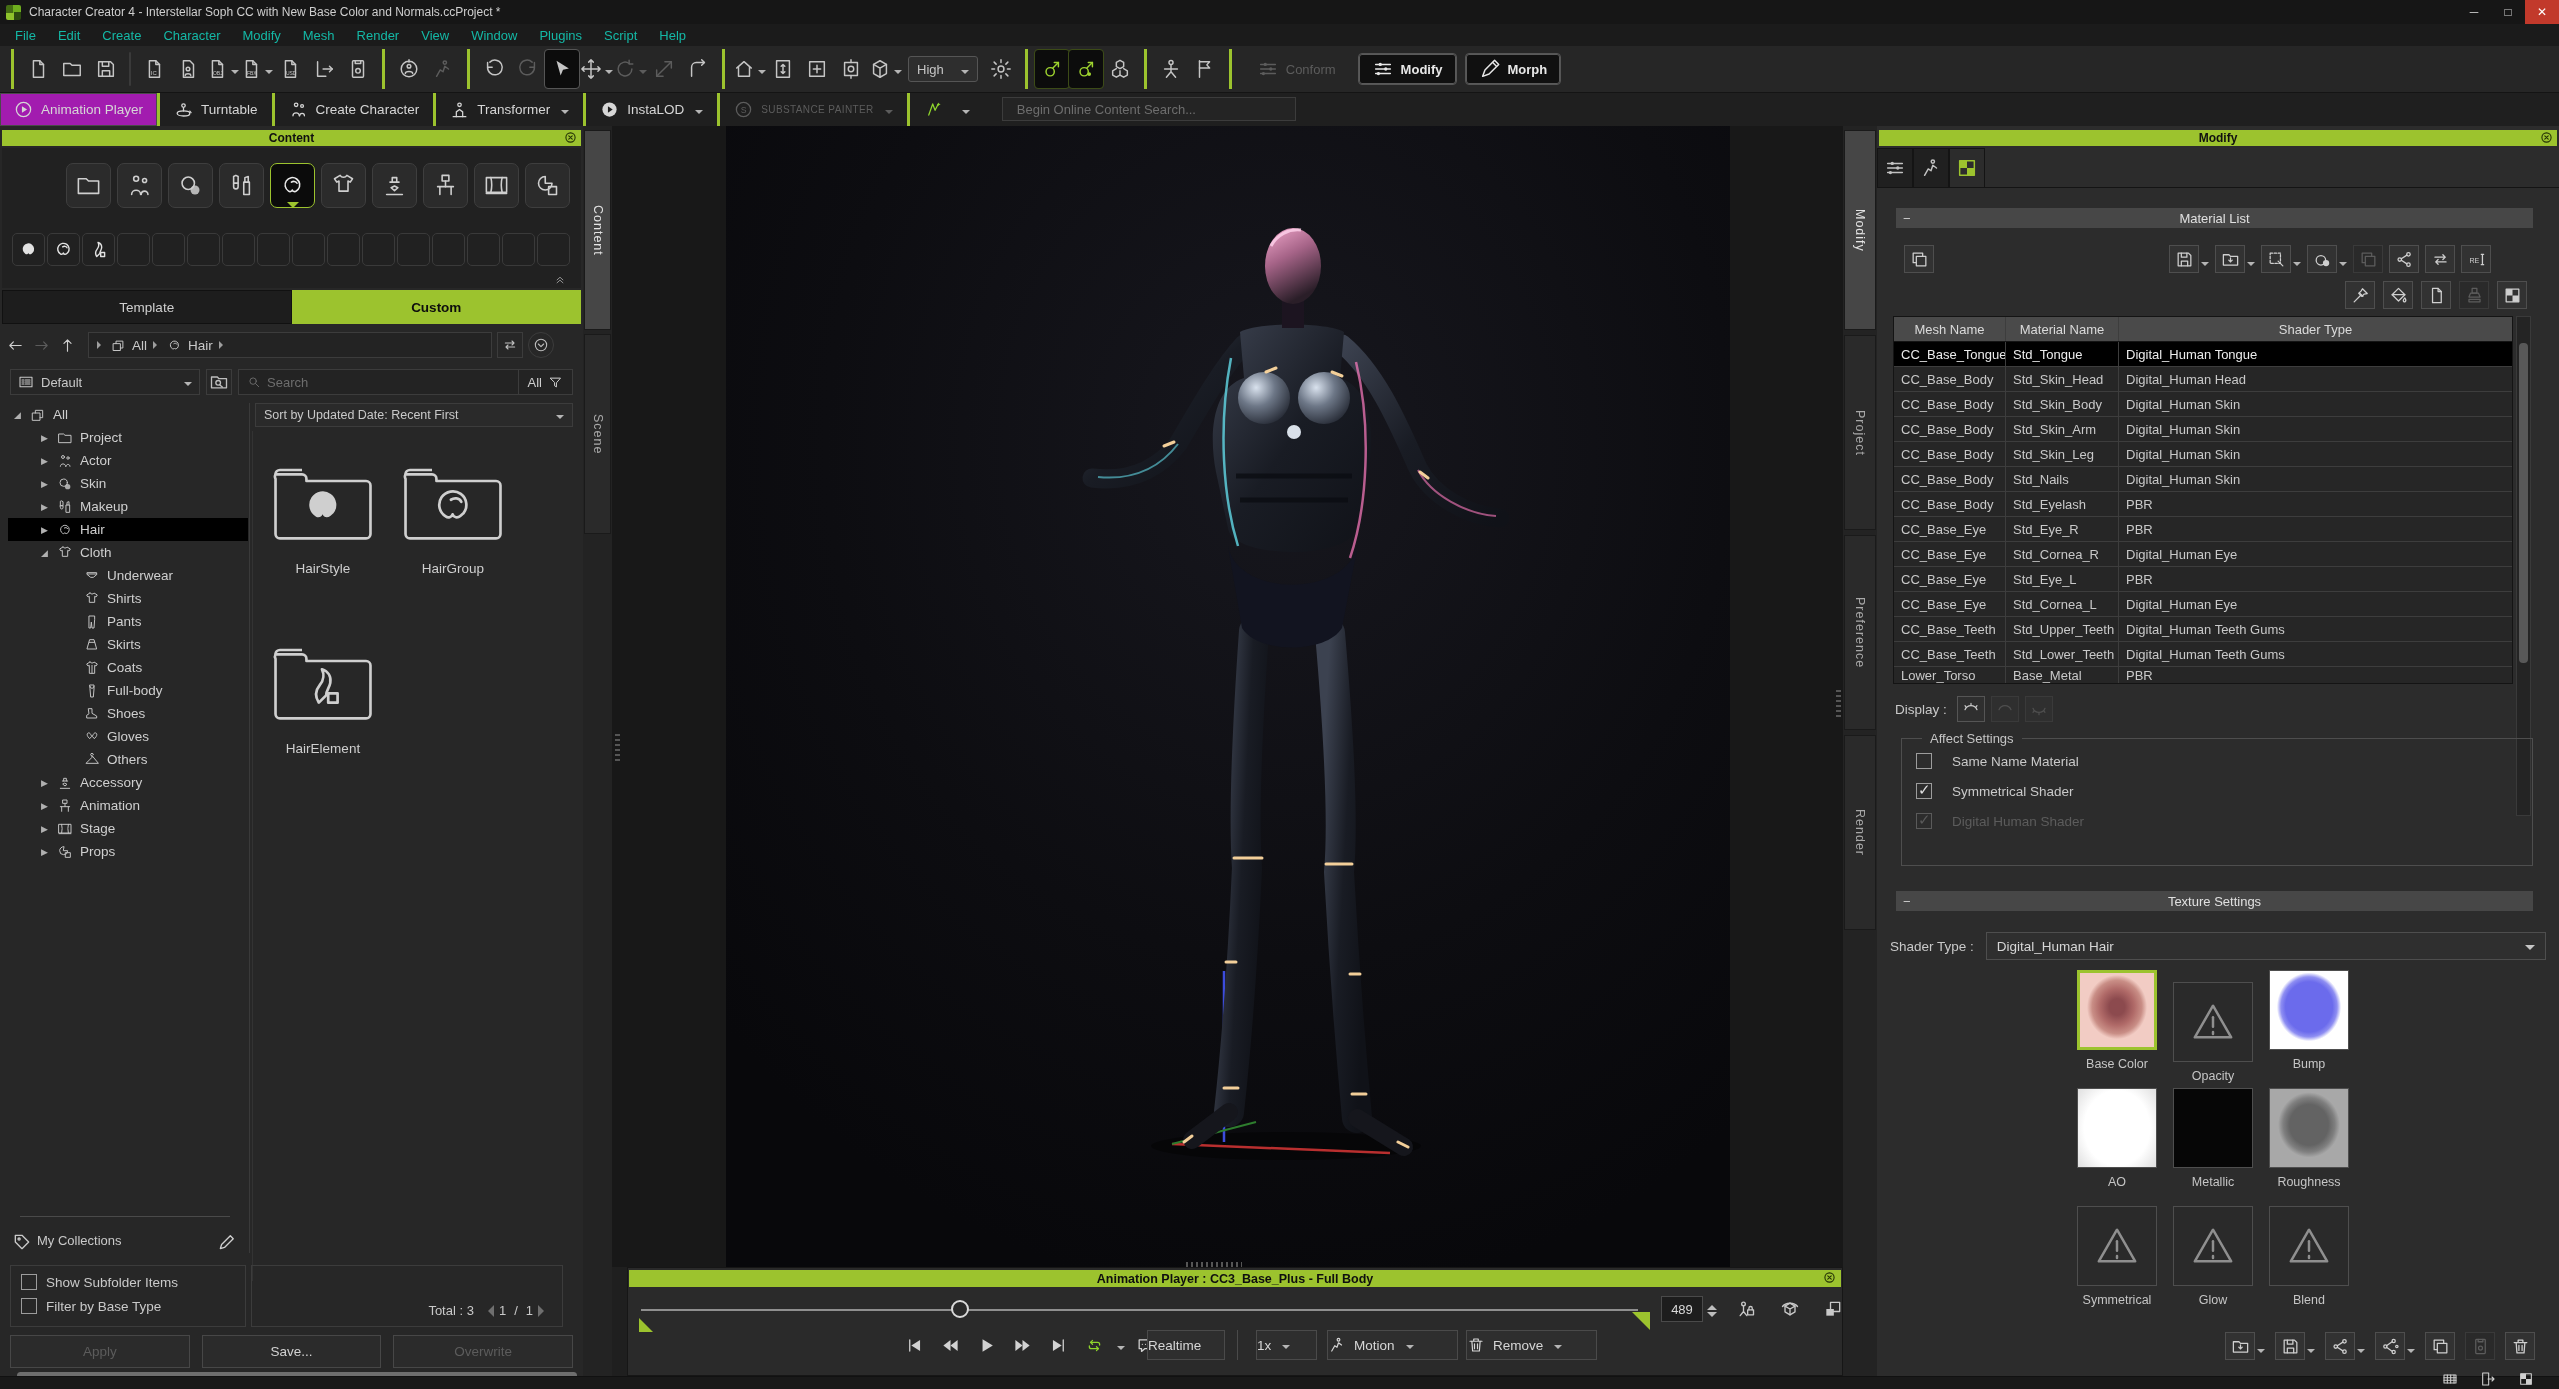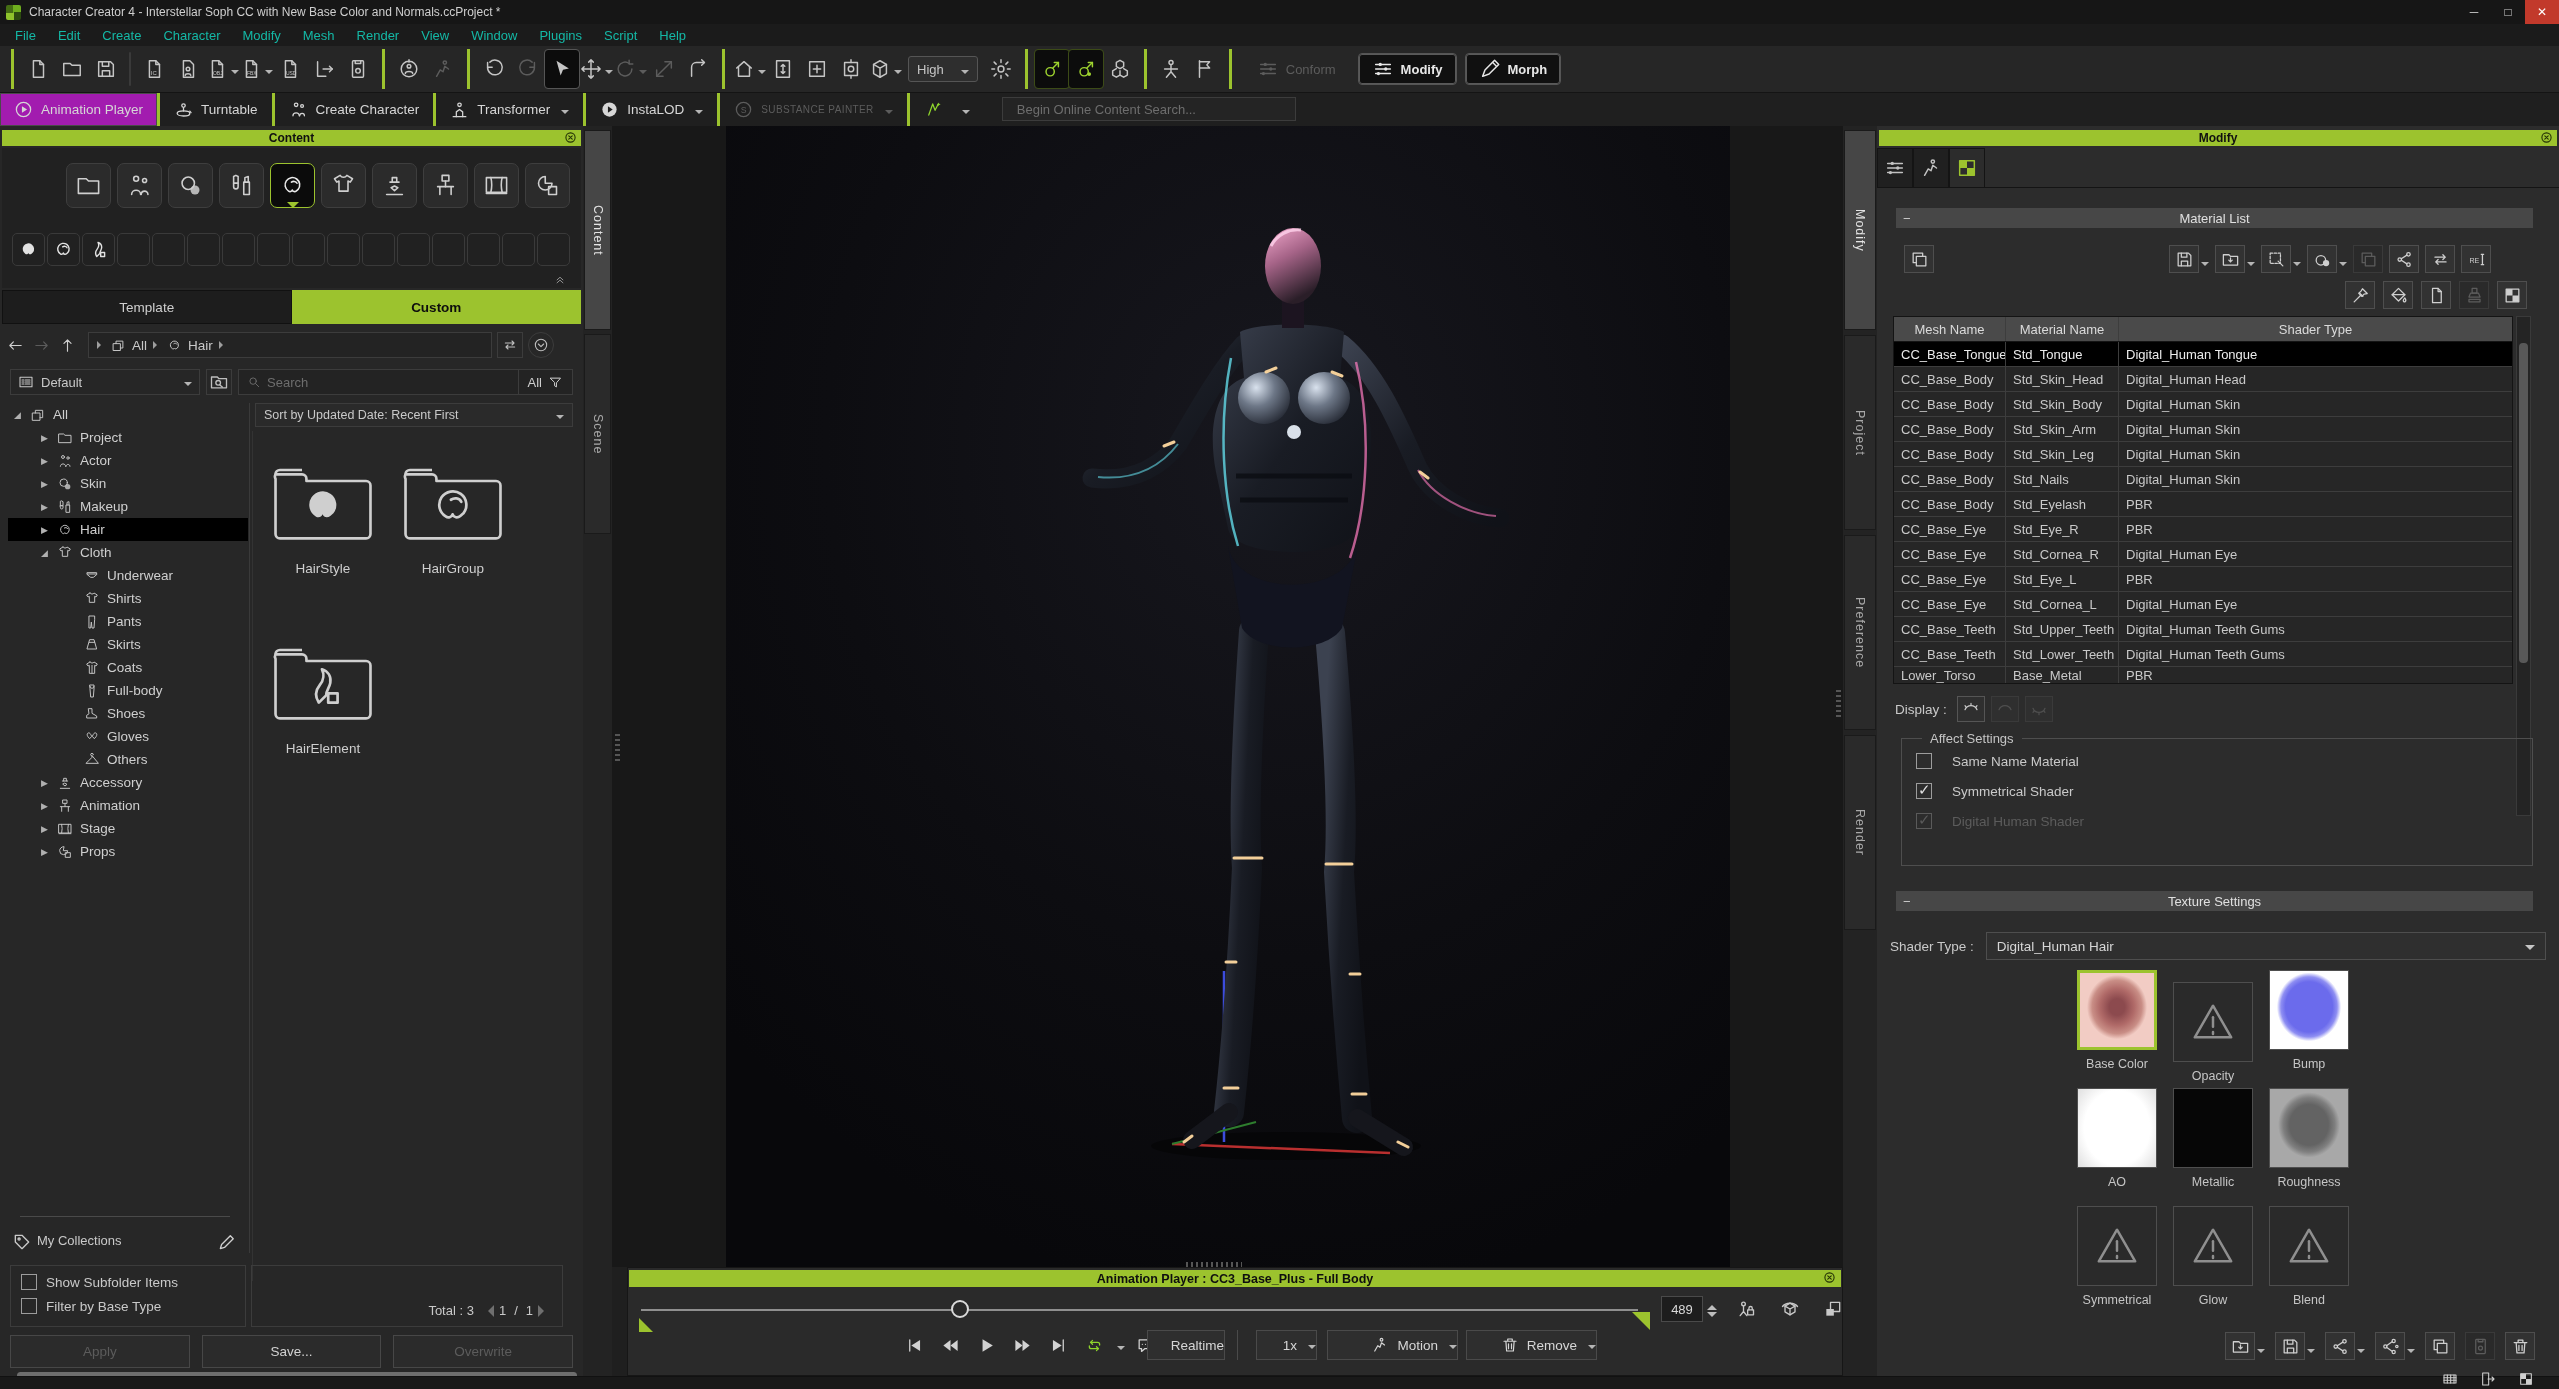--- a/index.html
+++ b/index.html
@@ -169,21 +169,21 @@
      color:#d8d8d8;font-size:13px;text-align:center;font-family:"Liberation Sans",sans-serif}
   #frame-spin{position:absolute;left:1077px;top:28px;width:14px;height:26px;display:flex;flex-direction:column;justify-content:space-between;padding:4px 0}
   .spin-tri{width:0;height:0;border:5px solid transparent;margin:0 auto}
   .spin-tri.up{border-bottom-color:#bdbdbd;margin-bottom:2px}
   .spin-tri.dn{border-top-color:#bdbdbd}
   .pfbtn{position:absolute;top:26px;width:30px;height:30px;display:flex;align-items:center;justify-content:center;color:#c9c9c9}
   #transport{position:absolute;left:270px;top:62px;display:flex;align-items:center;gap:4px}
   .tpbtn{width:32px;height:30px;display:flex;align-items:center;justify-content:center;color:#d2d2d2}
   .tpbtn .ic{width:19px;height:19px}
   .tpbtn.green{color:#8ed42c}
-  .pl-btn{height:30px;border:1px solid #4a4a4a;background:#2e2e2e;display:flex;align-items:center;justify-content:flex-end;gap:8px;color:#d6d6d6;font-size:13.5px}
+  .pl-btn{height:30px;border:1px solid #4a4a4a;background:#2e2e2e;display:flex;align-items:center;justify-content:flex-start;gap:8px;color:#d6d6d6;font-size:13.5px}
   #realtime-btn{position:absolute;left:519px;top:62px;width:78px}
   #speed-select{position:absolute;left:628px;top:62px;width:61px}
   #motion-btn{position:absolute;left:699px;top:62px;width:131px}
   #remove-btn{position:absolute;left:838px;top:62px;width:131px}
   .pl-btn .ic{width:18px;height:18px}
   #player-sep{position:absolute;left:609px;top:62px;width:1px;height:30px;background:#4a4a4a}
 
   
   #right-panel{left:1877px;top:126px;width:682px;height:1250px;background:var(--panel2)}
   #mp-tabs{position:absolute;left:0;top:22px;display:flex}

